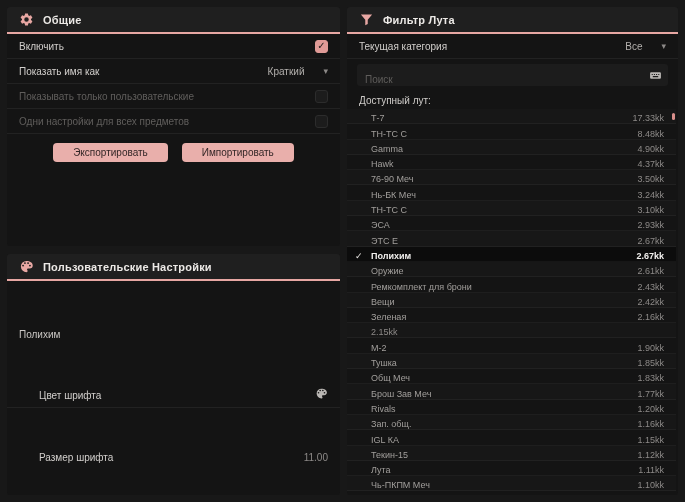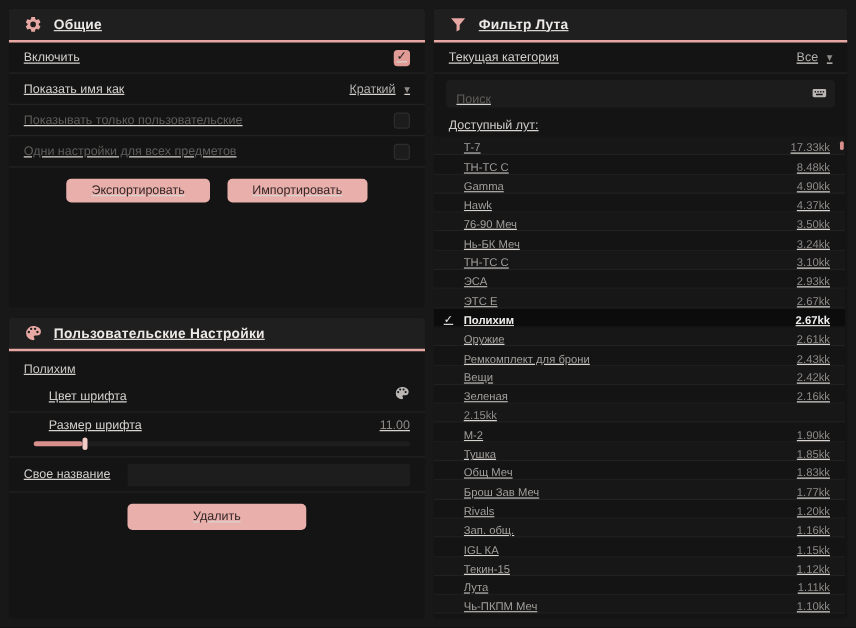--- a/index.html
+++ b/index.html
@@ -1,37 +1,37 @@
 <!DOCTYPE html>
 <html><head>
 <meta charset="utf-8">
 <style>
   html,body{margin:0;padding:0;background:#0e0e0e;}
   *{box-sizing:border-box;}
   body{font-family:"Liberation Sans","DejaVu Sans",sans-serif;color:#d6d3d0;}
   .app{width:685px;height:502px;background:#181818;display:flex;gap:7px;padding:7px;overflow:hidden;}
   .col-left{width:333px;display:flex;flex-direction:column;gap:8px;}
   .col-right{flex:1;display:flex;flex-direction:column;}
-  .panel{background:#141414;border-radius:3px;display:flex;flex-direction:column;overflow:hidden;text-decoration:underline;}
+  .panel{background:#141414;border-radius:3px;display:flex;flex-direction:column;overflow:hidden;}
   .panel-hd{height:27px;display:flex;align-items:center;gap:9px;padding:0 12px;background:#1f1f1f;
             border-bottom:2px solid #e7a7a3;flex:0 0 auto;}
   .panel-title{font-size:11px;font-weight:bold;color:#ece9e6;letter-spacing:.2px;}
   .hicon{width:15px;height:15px;flex:0 0 auto;display:flex;align-items:center;justify-content:center;}
   .hicon svg{width:15px;height:15px;fill:#e7a7a3;}
   
   .frow{display:flex;align-items:center;justify-content:space-between;padding:0 12px;
         min-height:25px;border-bottom:1px solid #222222;}
   .frow.noline{border-bottom:none;}
   .flabel{font-size:10px;color:#d2cfcc;}
   .flabel.dim{color:#605e5c;}
   .fvalue{font-size:10px;color:#8d8a88;margin-left:45px;}
   .checkbox{width:13px;height:13px;border-radius:3px;background:#1c1c1c;border:1px solid #2c2c2c;
             display:flex;align-items:center;justify-content:center;}
   .checkbox.checked{background:#e09b97;border-color:#e09b97;color:#262020;font-size:10px;font-weight:bold;line-height:1;}
-  .dropdown{display:flex;align-items:flex-start;gap:7px;color:#b3b0ad;font-size:10px;cursor:pointer;}
+  .dropdown{display:flex;align-items:flex-start;gap:19px;color:#b3b0ad;font-size:10px;cursor:pointer;}
   .chev{font-size:9px;color:#8d8a88;}
   .btnrow{display:flex;justify-content:center;gap:14px;padding:9px 0 10px 0;}
   .pbtn{background:#e9afab;color:#332626;border:none;border-radius:4px;font-size:10px;
         padding:4px 20px;font-family:inherit;cursor:pointer;}
   .pbtn.wide{padding:5px 52px;}
   .item-name-line{padding:9px 12px 4px 12px;font-size:10px;color:#c9c6c3;}
   .sub{padding-left:20px;}
   .slider-block{padding:2px 12px 8px 20px;border-bottom:1px solid #222222;}
   .slider-track{position:relative;width:100%;height:4px;background:#1e1e1e;border-radius:2px;}
   .slider-fill{position:absolute;left:0;top:0;height:4px;width:13%;background:#d98f8b;border-radius:2px;}
@@ -91,21 +91,21 @@
       <div class="frow">
         <span class="flabel dim">Одни настройки для всех предметов</span>
         <span class="checkbox"></span>
       </div>
       <div class="btnrow">
         <button class="pbtn">Экспортировать</button>
         <button class="pbtn">Импортировать</button>
       </div>
     </div>
 
-    <div class="panel" style="flex:1;">
+    <div class="panel" style="flex:1;gap:39px;">
       <div class="panel-hd">
         <span class="hicon">
           <svg viewBox="0 0 24 24">
               <path d="M12 3a9 9 0 0 0 0 18c1 0 1.8-.8 1.8-1.8 0-.47-.18-.89-.47-1.21-.28-.31-.46-.73-.46-1.19 0-1 .81-1.8 1.8-1.8H16.8A5.2 5.2 0 0 0 22 9.8C22 6 17.5 3 12 3zm-5.5 9a1.5 1.5 0 1 1 0-3 1.5 1.5 0 0 1 0 3zm3-4a1.5 1.5 0 1 1 0-3 1.5 1.5 0 0 1 0 3zm5 0a1.5 1.5 0 1 1 0-3 1.5 1.5 0 0 1 0 3zm3 4a1.5 1.5 0 1 1 0-3 1.5 1.5 0 0 1 0 3z"></path>
             </svg>
         </span>
         <span class="panel-title">Пользовательские Настройки</span>
       </div>
       <div class="item-name-line">Полихим</div>
       <div class="frow">

